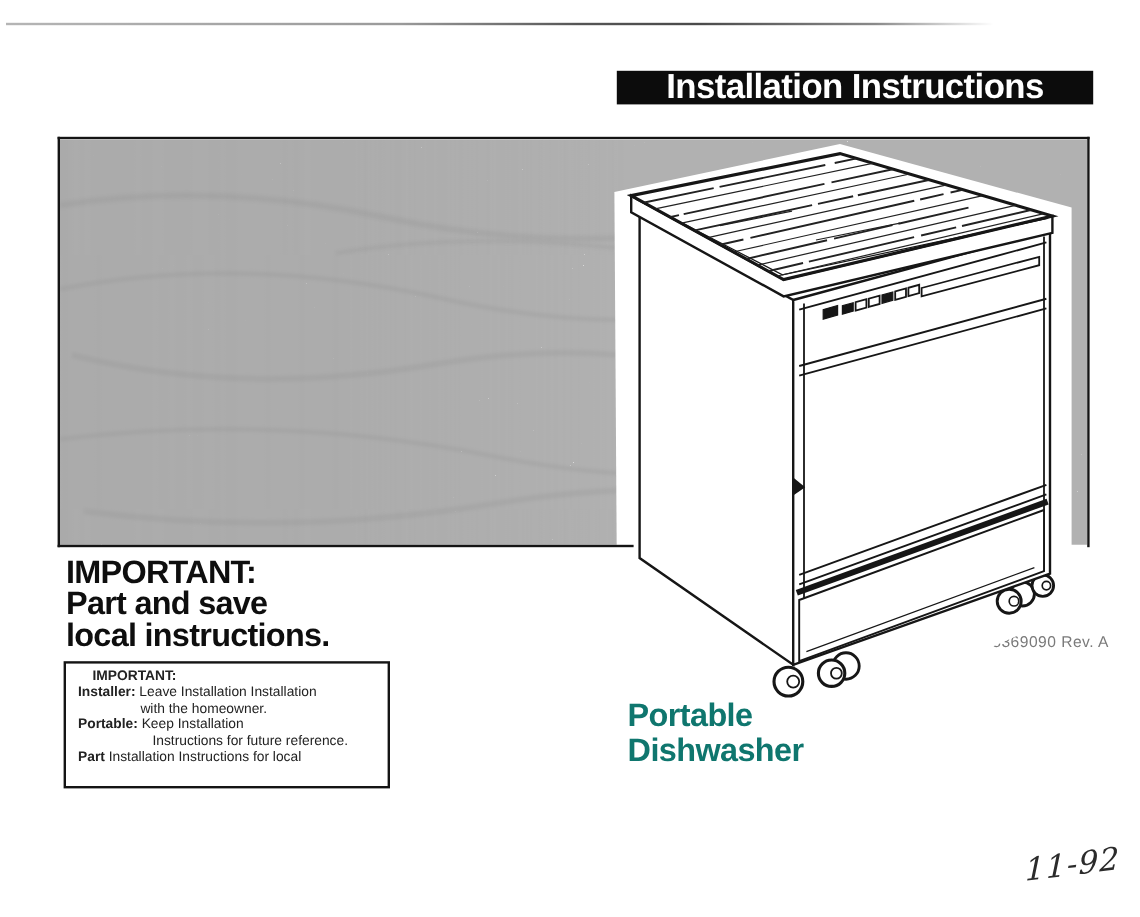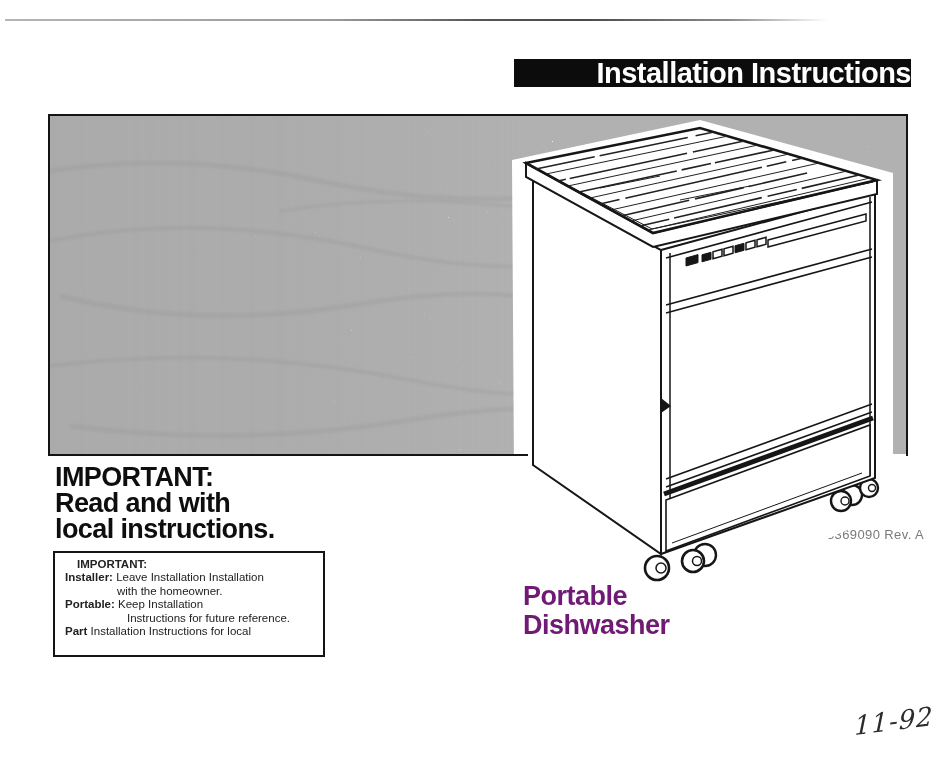--- a/index.html
+++ b/index.html
@@ -6,21 +6,21 @@
   .page{
     position:relative;width:950px;height:764px;background:#ffffff;overflow:hidden;
     font-family:"Liberation Sans",sans-serif;color:#111;
   }
   .top-rule{
     position:absolute;left:5px;top:19px;width:823px;height:2px;
     background:linear-gradient(to right,#b5b5b5 0%,#9a9a9a 40%,#555 58%,#4a4a4a 70%,#8a8a8a 88%,rgba(160,160,160,0) 100%);
   }
   .banner{
     position:absolute;left:514px;top:59px;width:397px;height:28px;background:#0c0c0c;
-    display:flex;align-items:center;justify-content:flex-end;
+    display:flex;align-items:center;justify-content:center;
   }
   .banner span{
     color:#fff;font-size:29px;font-weight:bold;letter-spacing:-0.5px;white-space:nowrap;
   }
   .illus-frame{
     position:absolute;left:48px;top:114px;width:860px;height:342px;box-sizing:border-box;
     border:2px solid #141414;border-bottom:none;background:#fff;overflow:hidden;
   }
   .frame-bottom-seg{
     position:absolute;left:48px;top:454px;width:480px;height:2px;background:#141414;z-index:6;
@@ -34,21 +34,21 @@
     position:absolute;left:53px;top:551px;width:272px;height:106px;box-sizing:border-box;
     border:2px solid #141414;padding:5px 8px 4px 10px;font-size:11.5px;line-height:13.4px;color:#222;
   }
   .notice .t{font-weight:bold;padding-left:12px;}
   .notice b{font-weight:bold;}
   .notice .cont1{padding-left:52px;}
   .notice .cont2{padding-left:62px;}
   .notice .cont3{padding-left:48px;}
   .product{
     position:absolute;left:523px;top:582px;font-weight:bold;font-size:27px;line-height:29px;
-    letter-spacing:-0.5px;color:#701a75;
+    letter-spacing:-0.5px;color:#0f766e;
   }
   .part-no{
     position:absolute;left:772px;top:527px;font-size:13px;color:#7a7a7a;letter-spacing:0.4px;white-space:nowrap;
   }
   .handwriting{
     position:absolute;left:854px;top:706px;font-family:"DejaVu Serif",serif;font-style:italic;
     font-size:26px;color:#2b2b2b;transform:rotate(-7deg) skewX(-8deg);letter-spacing:1px;
   }
 </style>
 </head>
@@ -176,21 +176,21 @@
         <line x1="631" y1="221" x2="847" y2="171" stroke-width="1"></line>
         <line x1="640" y1="226" x2="859" y2="175" stroke-width="1.6" stroke-dasharray="30 5 90 6"></line>
         <line x1="648" y1="230" x2="870" y2="178" stroke-width="1"></line>
         <path d="M600,188 l60,-12 M680,200 l70,-14 M740,215 l60,-12" stroke-width="1"></path>
       </g>
     </g>
   </svg>
 
   <div class="heading">
     <div>IMPORTANT:</div>
-    <div>Read and with</div>
+    <div>Part and save</div>
     <div>local instructions.</div>
   </div>
 
   <div class="notice">
     <div class="t">IMPORTANT:</div>
     <div><b>Installer:</b> <span>Leave Installation Installation</span></div>
     <div class="cont1">with the homeowner.</div>
     <div><b>Portable:</b> <span>Keep Installation</span></div>
     <div class="cont2">Instructions for future reference.</div>
     <div><b>Part</b> <span>Installation Instructions for local</span></div>

